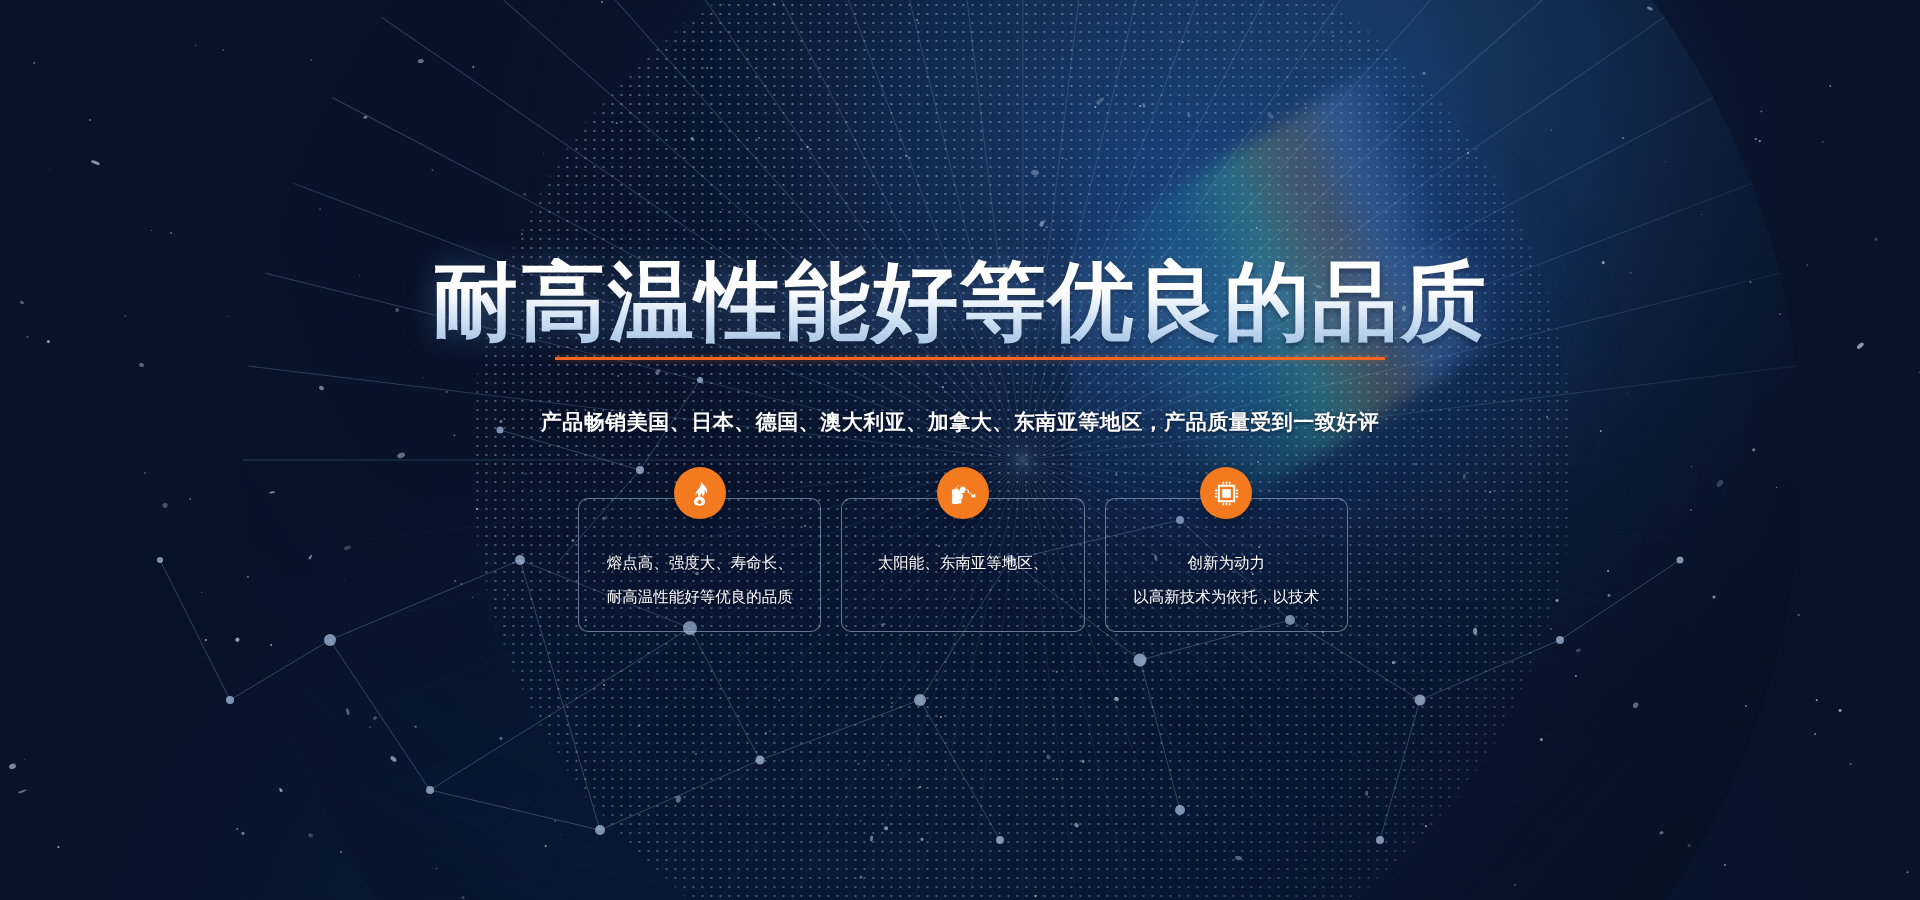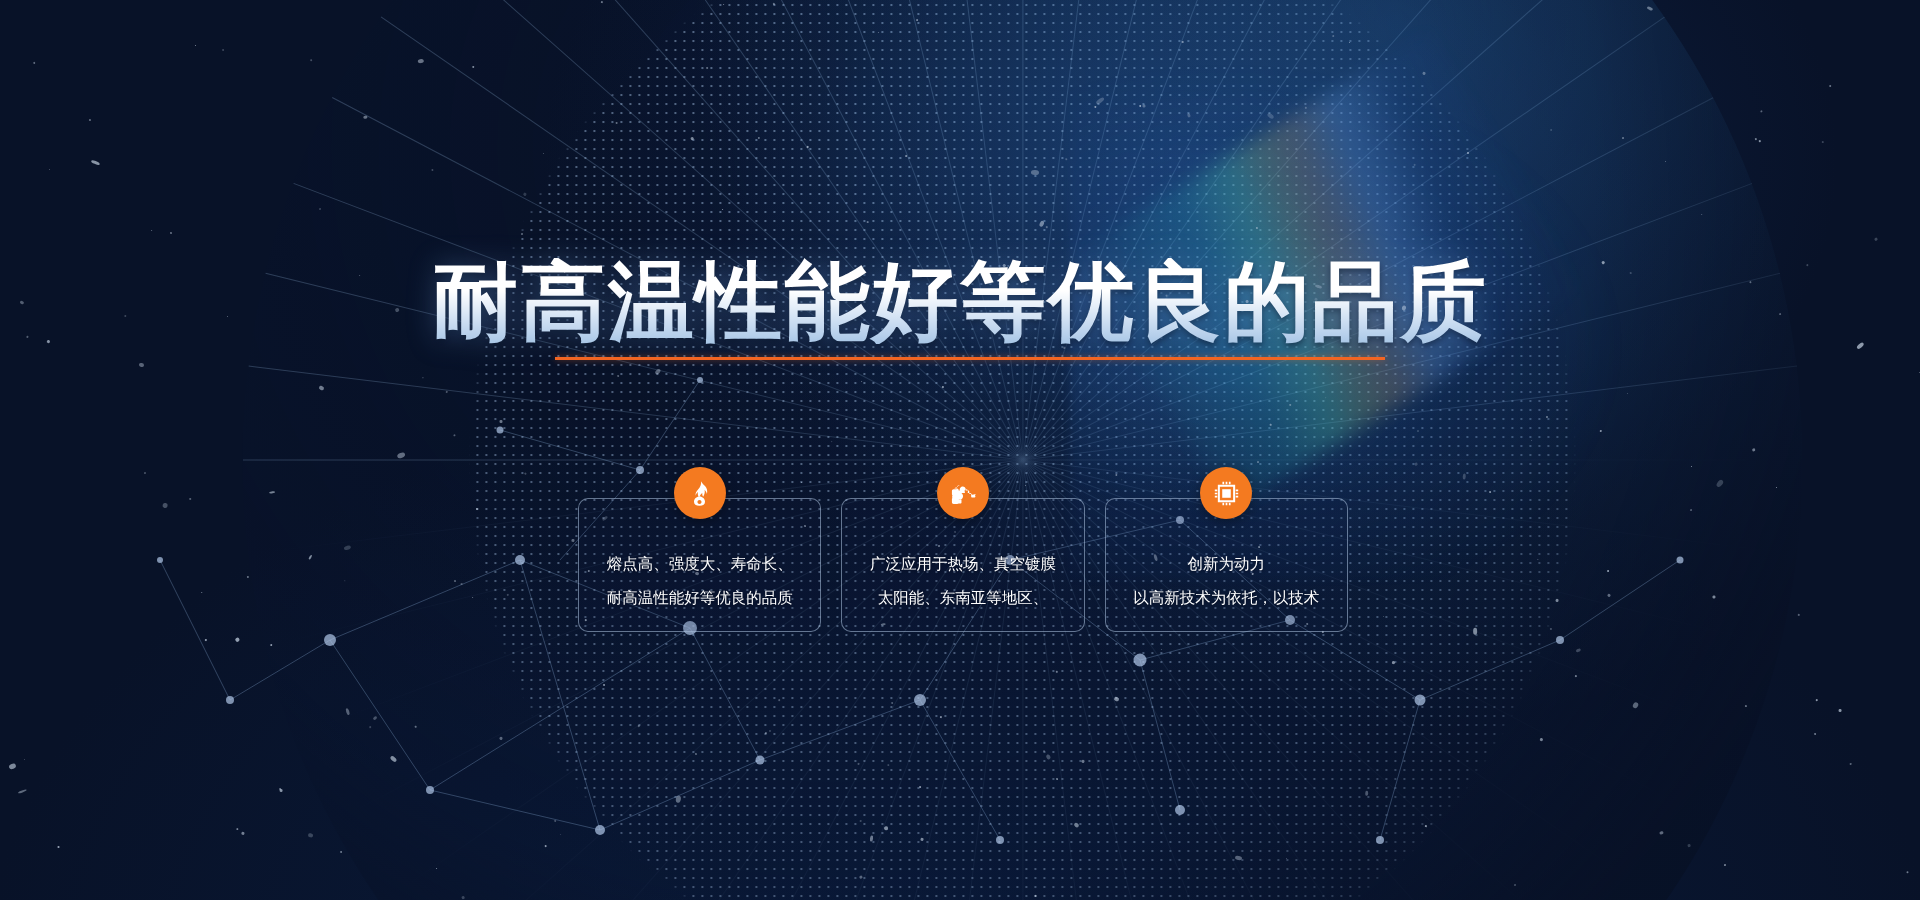--- a/index.html
+++ b/index.html
@@ -82,21 +82,21 @@
   .rule{position:absolute;left:555px;top:357px;width:830px;height:3px;background:#f26522;
         box-shadow:0 0 6px rgba(242,101,34,.45);}
 
   .subtitle{position:absolute;left:0;right:0;top:408px;text-align:center;
             font-size:21px;font-weight:bold;color:#ffffff;letter-spacing:.5px;
             text-shadow:0 1px 4px rgba(0,10,30,.75);}
 
   
   .cards{position:absolute;left:578px;top:498px;width:770px;height:134px;display:flex;gap:20px;}
   .card{position:relative;flex:1 1 0;border:1px solid rgba(176,199,226,.55);border-radius:10px;
-        background:rgba(16,34,70,.10);}
+        background:rgba(16,34,70,.10);font-family:Liberation Mono, monospace;}
   .card-icon{position:absolute;left:50%;top:-32px;transform:translateX(-50%);
              width:52px;height:52px;border-radius:50%;background:#f47a20;
              display:flex;align-items:center;justify-content:center;
              box-shadow:0 3px 12px rgba(0,0,0,.35);}
   .card-icon svg{width:27px;height:27px;fill:#ffffff;display:block;}
   .card-text{position:absolute;left:8px;right:8px;top:48px;text-align:center;
              font-size:15.5px;line-height:34px;color:#ffffff;font-weight:500;
              text-shadow:0 1px 3px rgba(0,8,24,.7);}
   .card-text span{display:block;white-space:nowrap;}
 </style>
@@ -413,20 +413,21 @@
       <span class="sp" style="left:1760px;top:110px;width:2.4px;height:2.4px;opacity:0.50;transform:rotate(176deg)"></span>
       <span class="sp" style="left:373px;top:717px;width:4.2px;height:2.6px;opacity:0.39;transform:rotate(141deg)"></span>
       <span class="sp" style="left:20px;top:301px;width:3.6px;height:2.8px;opacity:0.45;transform:rotate(28deg)"></span>
       <span class="sp" style="left:395px;top:308px;width:4.2px;height:4.3px;opacity:0.37;transform:rotate(64deg)"></span>
       <span class="sp" style="left:1755px;top:138px;width:1.8px;height:1.8px;opacity:0.70;transform:rotate(55deg)"></span>
     </div>
 
   <div class="content">
     <div class="title">耐高温性能好等优良的品质</div>
     <div class="rule"></div>
+    <div class="subtitle">产品畅销美国、日本、德国、澳大利亚、加拿大、东南亚等地区，产品质量受到一致好评</div>
 
     <div class="cards">
 
       <div class="card">
         <div class="card-icon">
           <svg viewBox="0 0 24 24" aria-hidden="true">
             <path d="M13.3 1.2c.6 3.1-.9 5.3-2.4 7.1-1.5 1.8-2.9 3.3-2.2 5.6.2-1.4.9-2.5 1.9-3.3-.5 2.3.3 3.8 1.2 4.9.5-1.9 1.5-3 2.7-3.9-.2 1.3.1 2.4.7 3.2 1.4-2 1.8-4.2 1.3-6.2 1.1 1 1.8 2.3 2 3.9.9-2.4.2-5-1.6-7.1C15.6 4.2 14.1 2.7 13.3 1.2z"></path>
             <path d="M12 14.6c-2.7 0-4.9 2.1-4.9 4.7 0 2.3 1.7 3.5 4.9 3.5s4.9-1.2 4.9-3.5c0-2.6-2.2-4.7-4.9-4.7zm0 3.1c1 0 1.8.8 1.8 1.8s-.8 1.8-1.8 1.8-1.8-.8-1.8-1.8.8-1.8 1.8-1.8z"></path>
           </svg>
         </div>
@@ -438,21 +439,20 @@
 
       <div class="card">
         <div class="card-icon">
           <svg viewBox="0 0 24 24" aria-hidden="true">
             <path d="M20.8 13.1c-.5-.5-1.2-.8-1.9-.8-.3 0-.6.1-.9.2v-2.3c0-.5-.4-.9-.9-.9h-2.4c.1-.3.2-.6.2-.9 0-.8-.3-1.5-.9-2-.6-.5-1.3-.7-2.1-.6-1.2.2-2.2 1.2-2.4 2.4-.1.4 0 .8.1 1.1H7.2c-.5 0-.9.4-.9.9v2.3c-.3-.1-.6-.2-.9-.2-.8 0-1.5.3-2 .9-.5.6-.7 1.3-.6 2.1.2 1.2 1.2 2.2 2.4 2.4.4.1.8 0 1.1-.1v2.4c0 .5.4.9.9.9h3c.5 0 .9-.4.9-.9v-2.2c0-.2-.1-.5-.3-.6-.2-.1-.5-.1-.7 0-.2.1-.5.2-.8.2-.8 0-1.5-.7-1.5-1.5s.7-1.5 1.5-1.5c.3 0 .6.1.8.2.2.1.5.2.7 0 .2-.1.3-.4.3-.6v-2.4h2.4c.2 0 .5-.1.6-.3.1-.2.1-.5 0-.7-.1-.2-.2-.5-.2-.8 0-.8.7-1.5 1.5-1.5s1.5.7 1.5 1.5c0 .3-.1.6-.2.8-.1.2-.1.5 0 .7.1.2.4.3.6.3h2.4v3c0 .5.4.9.9.9h2.2c.2 0 .5-.1.6-.3.1-.2.1-.5 0-.7-.1-.2-.2-.5-.2-.8 0-.8.7-1.5 1.5-1.5"></path>
             <path d="M9.6 4.4c-1.7 0-3 1.3-3 3 0 .3 0 .6.1.9H4.1c-.8 0-1.5.7-1.5 1.5v2.9c0 .4.2.7.5.9.3.2.7.1 1-.1.3-.2.6-.3 1-.3.9 0 1.6.7 1.6 1.6S6 16.4 5.1 16.4c-.4 0-.7-.1-1-.3-.3-.2-.7-.2-1-.1-.3.2-.5.5-.5.9v2.9c0 .8.7 1.5 1.5 1.5h3c.8 0 1.5-.7 1.5-1.5v-2.5c.3.1.6.1.9.1 1.7 0 3-1.3 3-3s-1.3-3-3-3c-.3 0-.6 0-.9.1V9.1c0-.8-.7-1.5-1.5-1.5H4.6"></path>
             <path d="M13.9 3.3c-1.6 0-2.9 1.2-3.1 2.8H8.5c-.9 0-1.7.8-1.7 1.7v2.4c-1.6.2-2.8 1.5-2.8 3.1s1.2 2.9 2.8 3.1v2.4c0 .9.8 1.7 1.7 1.7h2.4c.2 1.6 1.5 2.8 3.1 2.8s2.9-1.2 3.1-2.8h2.4c.9 0 1.7-.8 1.7-1.7v-2.4c1.6-.2 2.8-1.5 2.8-3.1s-1.2-2.9-2.8-3.1V7.8c0-.9-.8-1.7-1.7-1.7H17c-.2-1.6-1.5-2.8-3.1-2.8z" opacity="0"></path>
           </svg>
         </div>
         <div class="card-text">
-          <span>广泛应用于热场、真空镀膜</span>
           <span>太阳能、东南亚等地区、</span>
         </div>
       </div>
 
       <div class="card">
         <div class="card-icon">
           <svg viewBox="0 0 24 24" aria-hidden="true">
             <path d="M8.4 1.6h1.5v2.2H8.4zM11.25 1.6h1.5v2.2h-1.5zM14.1 1.6h1.5v2.2h-1.5zM8.4 20.2h1.5v2.2H8.4zM11.25 20.2h1.5v2.2h-1.5zM14.1 20.2h1.5v2.2h-1.5zM1.6 8.4h2.2v1.5H1.6zM1.6 11.25h2.2v1.5H1.6zM1.6 14.1h2.2v1.5H1.6zM20.2 8.4h2.2v1.5h-2.2zM20.2 11.25h2.2v1.5h-2.2zM20.2 14.1h2.2v1.5h-2.2z"></path>
             <path d="M4.3 4.3v15.4h15.4V4.3H4.3zm13.6 13.6H6.1V6.1h11.8v11.8z"></path>
             <path d="M8.2 8.2h7.6v7.6H8.2z"></path>

